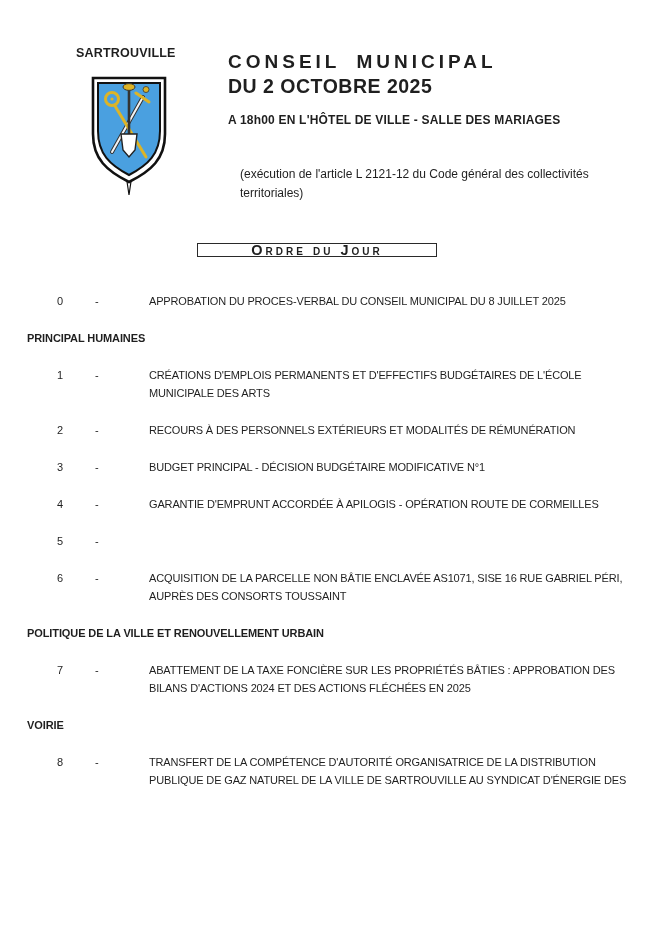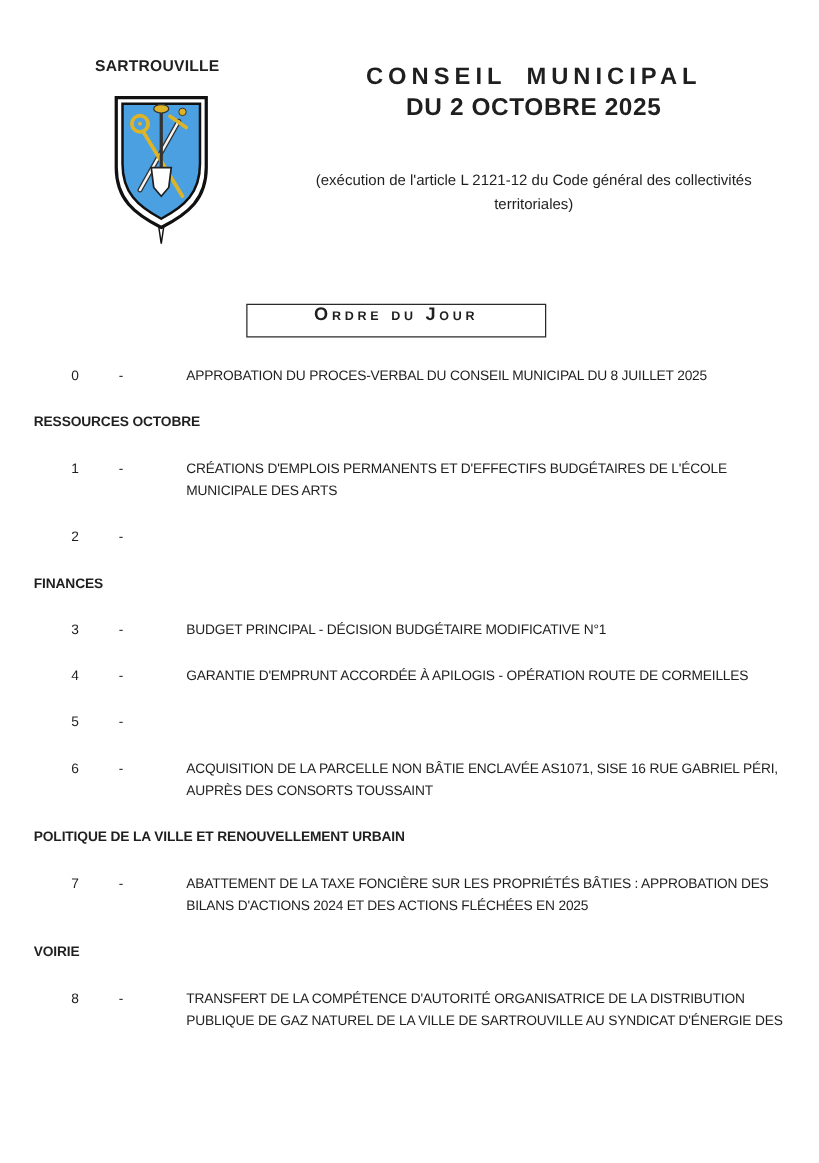--- a/index.html
+++ b/index.html
@@ -11,28 +11,28 @@
   body{
     width:655px;height:930px;position:relative;overflow:hidden;
     background:#ffffff;color:var(--ink);
     font-family:"Liberation Sans",sans-serif;
   }
   .city-name{
     position:absolute;left:76px;top:46px;
     font-size:12.5px;font-weight:bold;letter-spacing:0.2px;
   }
   .emblem{position:absolute;left:88px;top:74px;width:82px;height:122px;}
-  .title-block{position:absolute;left:228px;top:50px;width:398px;text-align:center;}
+  .title-block{position:absolute;left:228px;top:50px;width:398px;text-align:left;}
   .title-line1{font-size:19px;font-weight:bold;letter-spacing:4px;word-spacing:7px;line-height:24px;white-space:nowrap;}
   .title-line2{font-size:19.5px;font-weight:bold;letter-spacing:0.5px;line-height:24px;}
   .subtitle{margin-top:14px;font-size:12px;font-weight:bold;letter-spacing:0.2px;line-height:16px;}
   .note{margin-top:37px;font-size:12px;line-height:19px;padding:0 12px;}
   .agenda-box{
-    position:absolute;left:197px;top:243px;width:240px;height:27px;
-    border:1px solid #2a2a2a;display:flex;justify-content:center;
+    position:absolute;left:197px;top:243px;width:240px;height:14px;
+    border:1px solid #2a2a2a;display:flex;align-items:center;justify-content:center;
     box-sizing:border-box;
   }
   .agenda-box-title{
     font-variant:small-caps;font-weight:bold;font-size:14.5px;letter-spacing:3px;
   }
   .agenda-list{position:absolute;left:27px;top:292px;width:601px;}
   .agenda-section{
     font-weight:bold;font-size:11px;line-height:18px;margin:0 0 19px 0;letter-spacing:-0.1px;
   }
   .agenda-item{
@@ -73,48 +73,49 @@
   <g>
     <line x1="41" y1="15" x2="41" y2="62" stroke="#333333" stroke-width="2.6"></line>
     <ellipse cx="41" cy="13" rx="6" ry="3.4" fill="var(--gold)" stroke="#333333" stroke-width="1"></ellipse>
     <path d="M33,60 H49 L47,76 L41,83 L35,76 Z" fill="#ffffff" stroke="#222222" stroke-width="1.4"></path>
   </g>
 </svg>
 
 <div class="title-block">
   <div class="title-line1">CONSEIL MUNICIPAL</div>
   <div class="title-line2">DU 2 OCTOBRE 2025</div>
+  <div class="subtitle">A 18h00 EN L'HÔTEL DE VILLE - SALLE DES MARIAGES</div>
   <div class="note">(exécution de l'article L 2121-12 du Code général des collectivités territoriales)</div>
 </div>
 
 <div class="agenda-box">
   <span class="agenda-box-title">Ordre du Jour</span>
 </div>
 
 <div class="agenda-list">
   <div class="agenda-item">
     <span class="num">0</span>
     <span class="sep">-</span>
     <span class="txt">APPROBATION DU PROCES-VERBAL DU CONSEIL MUNICIPAL DU 8 JUILLET 2025</span>
   </div>
 
-  <div class="agenda-section">RESSOURCES OCTOBRE</div>
+  <div class="agenda-section">PRINCIPAL HUMAINES</div>
 
   <div class="agenda-item">
     <span class="num">1</span>
     <span class="sep">-</span>
     <span class="txt">CRÉATIONS D'EMPLOIS PERMANENTS ET D'EFFECTIFS BUDGÉTAIRES DE L'ÉCOLE MUNICIPALE DES ARTS</span>
   </div>
 
   <div class="agenda-item">
     <span class="num">2</span>
     <span class="sep">-</span>
+    <span class="txt">RECOURS À DES PERSONNELS EXTÉRIEURS ET MODALITÉS DE RÉMUNÉRATION</span>
   </div>
 
-  <div class="agenda-section">FINANCES</div>
 
   <div class="agenda-item">
     <span class="num">3</span>
     <span class="sep">-</span>
     <span class="txt">BUDGET PRINCIPAL - DÉCISION BUDGÉTAIRE MODIFICATIVE N°1</span>
   </div>
 
   <div class="agenda-item">
     <span class="num">4</span>
     <span class="sep">-</span>

